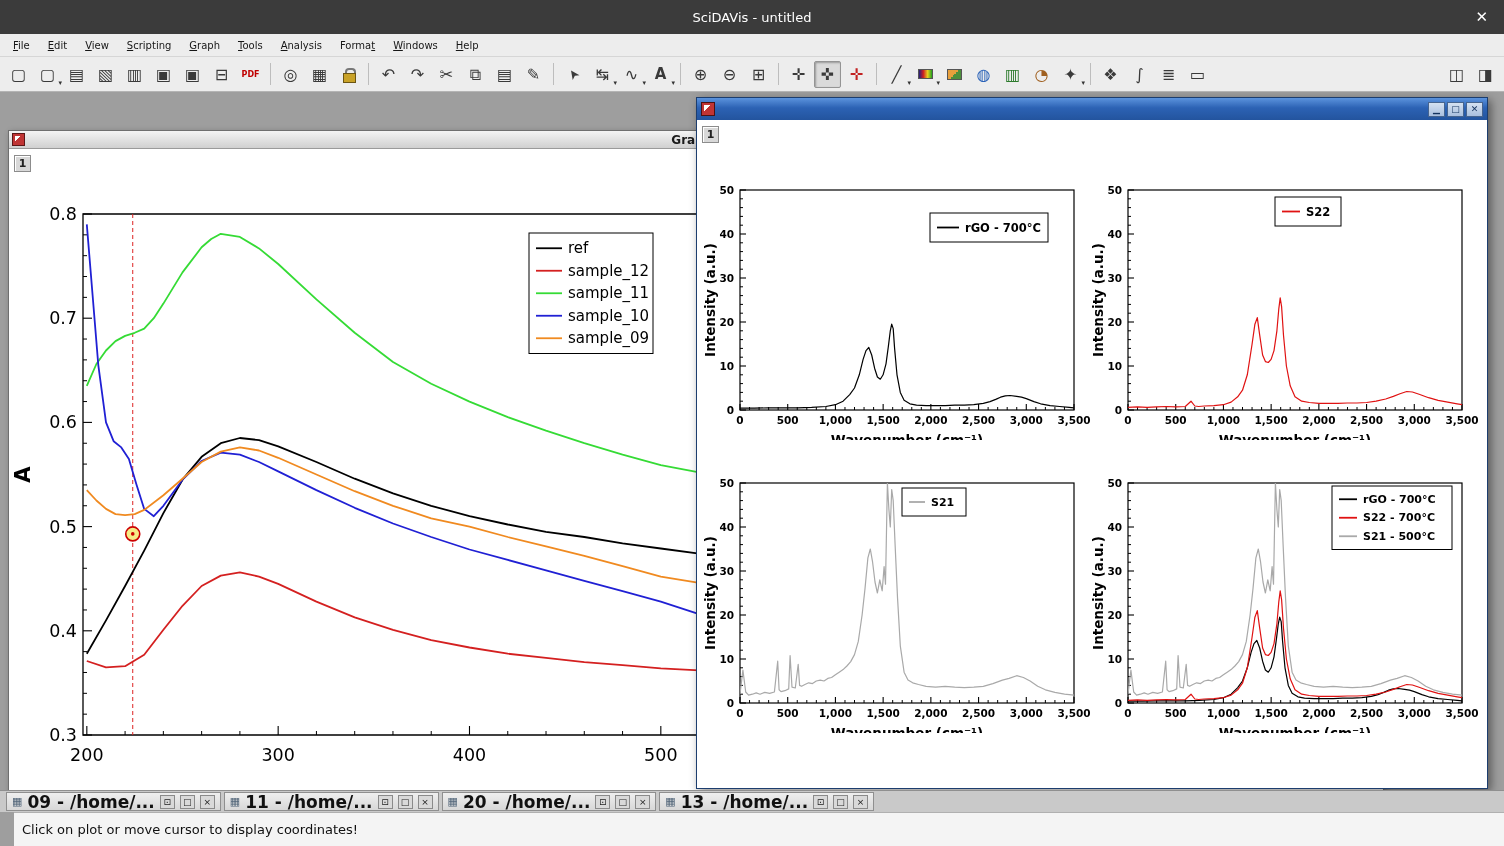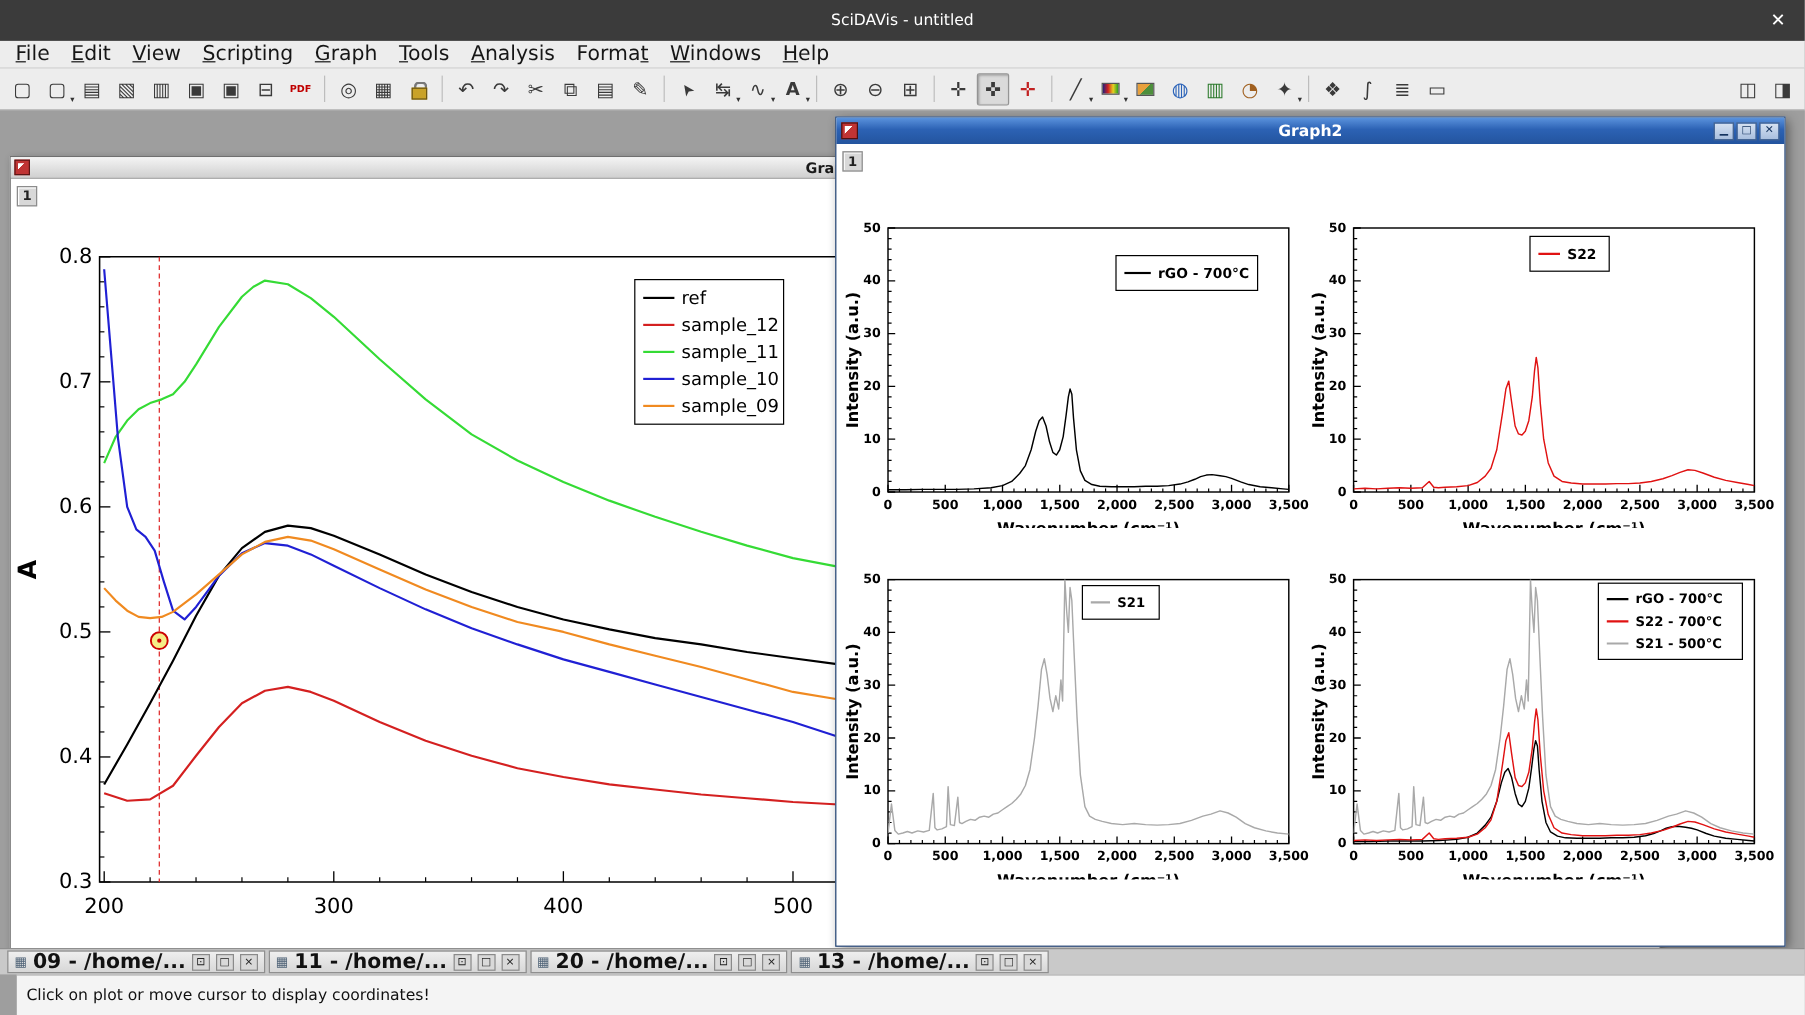--- a/index.html
+++ b/index.html
@@ -6,21 +6,21 @@
   html,body { width:1504px; height:846px; overflow:hidden; }
   body { font-family:"DejaVu Sans", sans-serif; background:#9e9e9e; position:relative; }
   button { border:none; background:none; font-family:inherit; cursor:default; }
 
   
   .titlebar { height:34px; background:#3b3b3b; display:flex; align-items:center; justify-content:center; position:relative; }
   .titlebar .title { color:#fff; font-weight:normal; font-size:13px; }
   .titlebar .close { position:absolute; right:16px; color:#fff; font-size:15px; }
 
   .menubar { height:23px; background:#ededed; display:flex; align-items:center; padding-left:4px; border-bottom:1px solid #d6d6d6; }
-  .menu-item { padding:2px 9px; font-size:17px; color:#161616; }
+  .menu-item { padding:2px 9px; font-size:10px; color:#161616; }
 
   .toolbar { height:35px; background:#ededed; display:flex; align-items:center; padding:0 4px; border-bottom:1px solid #b4b4b4; }
   .tb-btn { width:27px; height:27px; display:flex; align-items:center; justify-content:center; font-size:16px; color:#3a3a3a; position:relative; margin:0 1px; flex:none; }
   .tb-sep { width:1px; height:22px; background:#bdbdbd; margin:0 5px; flex:none; }
   .tb-spacer { flex:1; }
   .tb-btn .dda { position:absolute; right:-1px; bottom:1px; font-size:7px; color:#333; }
   .tb-btn.pressed { border:1px solid #949494; background:#dadada; box-shadow:inset 1px 1px 2px rgba(0,0,0,.3); border-radius:2px; }
   .g-pdf { font-size:8px; font-weight:bold; color:#c00000; }
   .g-red { color:#c22222; }
   .g-blue { color:#2a62b8; }
@@ -321,21 +321,20 @@
           <text x="558" y="157.75" dominant-baseline="central" font-size="15" font-weight="normal">sample_10</text>
           <line x1="526" y1="180.25" x2="552" y2="180.25" stroke="#f08a20" stroke-width="1.8"></line>
           <text x="558" y="180.25" dominant-baseline="central" font-size="15" font-weight="normal">sample_09</text>
         </svg>
     </div>
   </div>
 
   <div class="win" id="graph2-window">
     <div class="wtb2">
       <span class="wicon2"></span>
-      <span class="wtitle2">Graph2</span>
       <span class="wbtns">
         <button class="wbtn">▁</button>
         <button class="wbtn">□</button>
         <button class="wbtn">✕</button>
       </span>
     </div>
     <div class="wbody2">
       <button class="layer-btn">1</button>
       <div class="grid2">
         <svg id="raman-1" viewBox="0 0 388 293">

